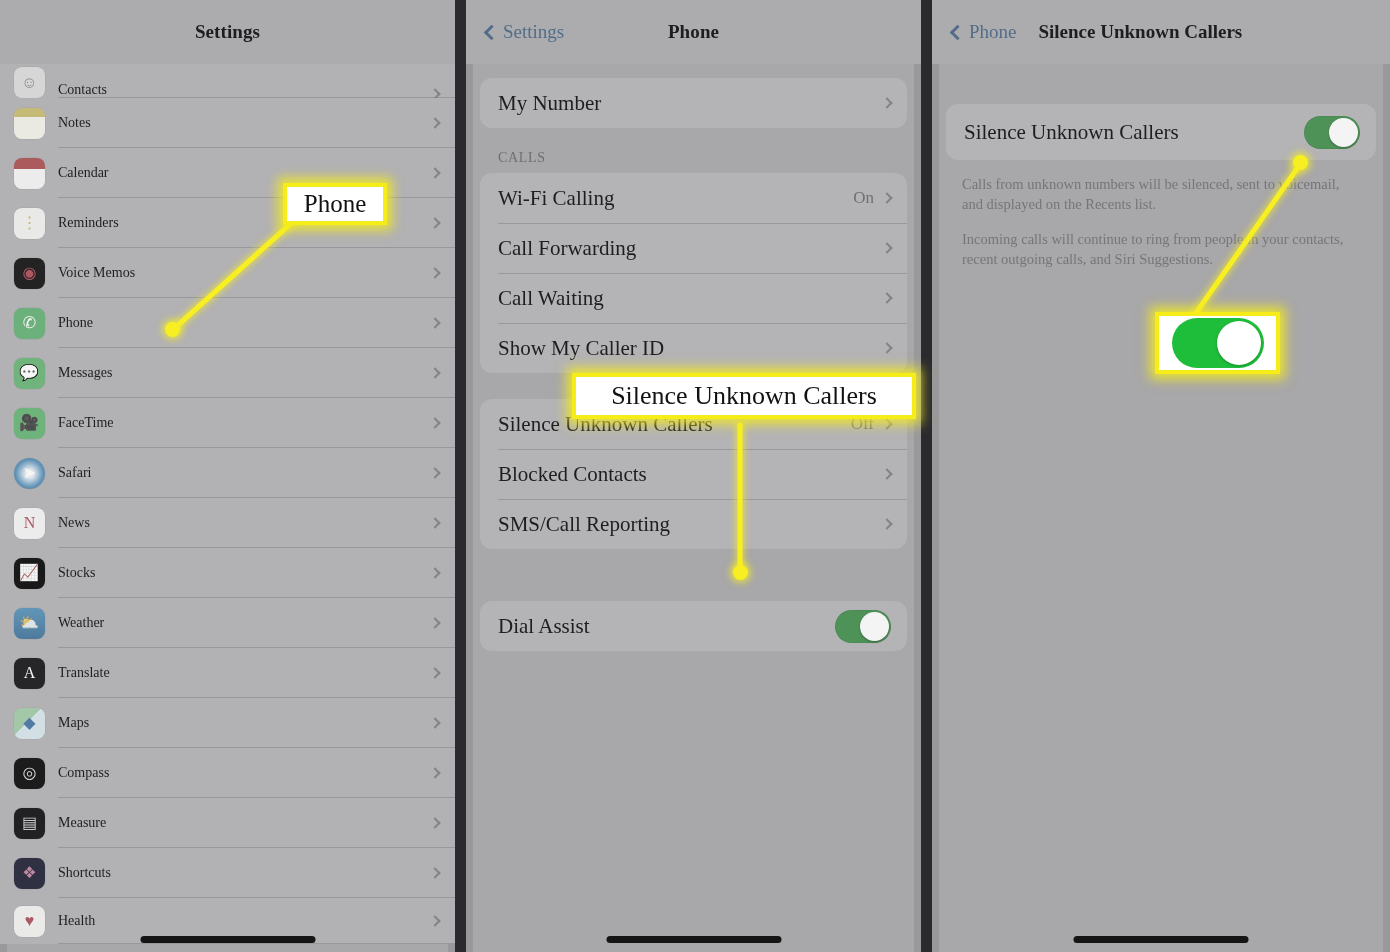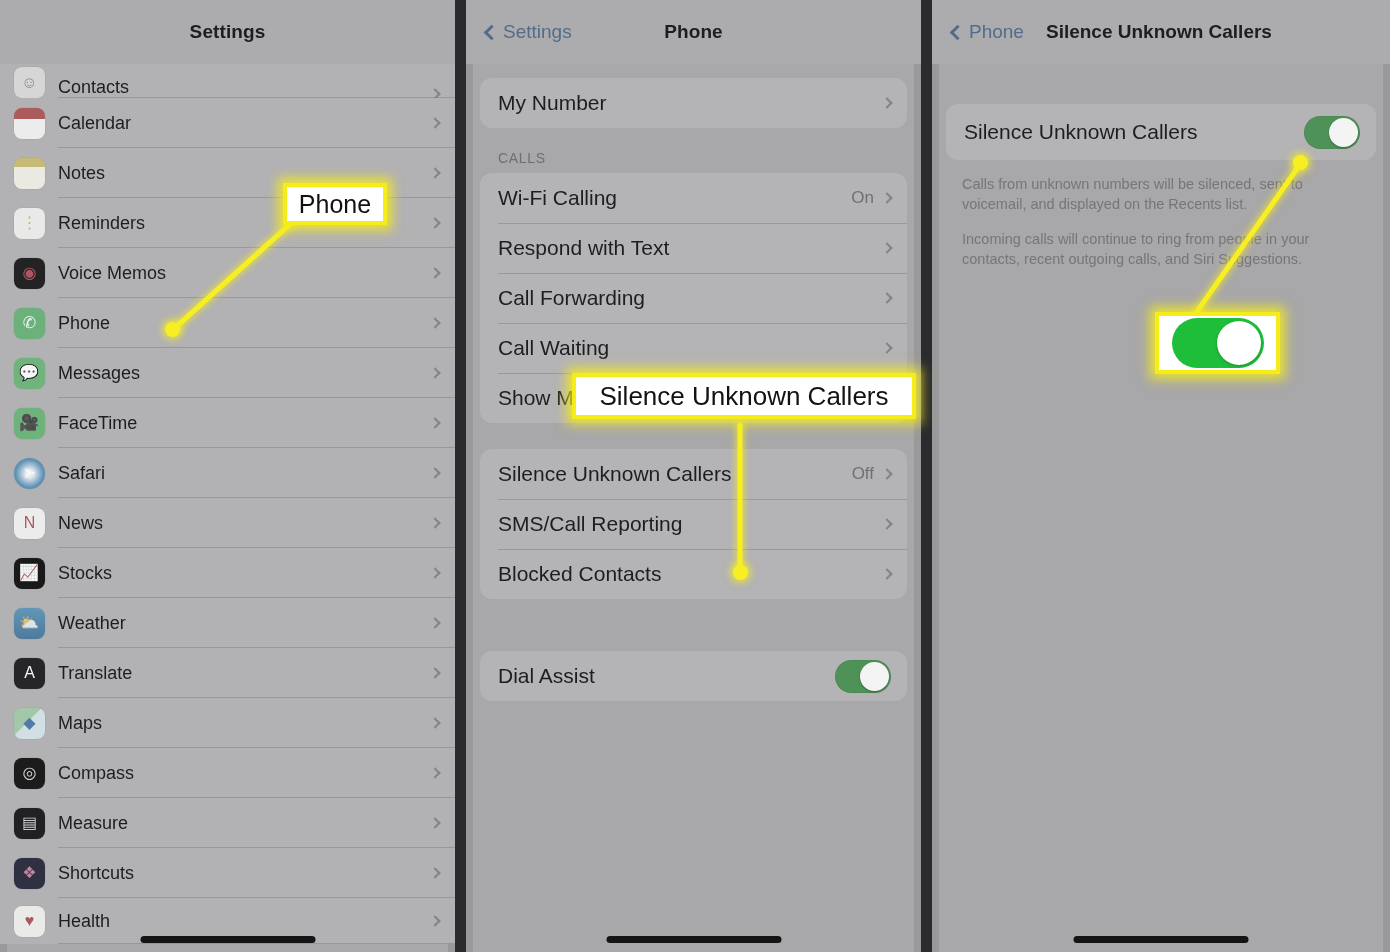--- a/index.html
+++ b/index.html
@@ -7,20 +7,21 @@
     width: 1390px; height: 952px;
     background: #ffffff;
     font-family: "Liberation Sans", sans-serif;
     overflow: hidden;
   }
   .stage {
     position: relative;
     width: 1390px; height: 749px;
     display: flex;
     background: #ffffff;
+    font-family: Liberation Serif, serif;
   }
 
   
   .panel {
     position: relative;
     height: 952px;
     background: #abaaae;
     overflow: hidden;
     filter: saturate(0.55) contrast(0.93);
   }
@@ -114,21 +115,21 @@
   .srow::after {
     content: ""; position: absolute; left: 58px; right: 0; bottom: 0;
     height: 1px; background: rgba(125,125,131,.5);
   }
   .app-icon {
     width: 31px; height: 31px; border-radius: 8px;
     flex: none; margin-right: 13px;
     position: relative; overflow: hidden;
     box-shadow: 0 0 0 .5px rgba(0,0,0,.07);
   }
-  .srow .row-label { font-size: 18px; }
+  .srow .row-label { font-size: 14px; }
 
   
   .sec-hdr {
     font-size: 14px; color: #6e6e74;
     letter-spacing: .7px;
     padding: 22px 0 7px 32px;
   }
   .gap { height: 26px; }
   .gap-sm { height: 14px; }
   .gap-lg { height: 40px; }
@@ -224,28 +225,28 @@
 
     <div class="scroll">
       <div id="settings-list">
           <div class="srow" style="height: 34px; align-items: flex-end;">
             <span class="app-icon" style="background:#dcdcdc;display:flex;align-items:center;justify-content:center;font-size:16px;line-height:1;color:#8a8a8a;">☺</span>
             <span class="row-label">Contacts</span>
             <span class="row-spacer"></span>
             <span class="chev"></span>
           </div>
           <div class="srow">
+            <span class="app-icon" style="background:linear-gradient(#d8c23a 0 30%,#f3f1e4 30% 100%);display:flex;align-items:center;justify-content:center;font-size:16px;line-height:1;color:#555;"></span>
+            <span class="row-label">Notes</span>
+            <span class="row-spacer"></span>
+            <span class="chev"></span>
+          </div>
+          <div class="srow">
             <span class="app-icon" style="background:linear-gradient(#e8494a 0 34%,#f4f4f4 34% 100%);display:flex;align-items:center;justify-content:center;font-size:16px;line-height:1;color:#555;"></span>
             <span class="row-label">Calendar</span>
-            <span class="row-spacer"></span>
-            <span class="chev"></span>
-          </div>
-          <div class="srow">
-            <span class="app-icon" style="background:linear-gradient(#d8c23a 0 30%,#f3f1e4 30% 100%);display:flex;align-items:center;justify-content:center;font-size:16px;line-height:1;color:#555;"></span>
-            <span class="row-label">Notes</span>
             <span class="row-spacer"></span>
             <span class="chev"></span>
           </div>
           <div class="srow">
             <span class="app-icon" style="background:#f1f1ef;display:flex;align-items:center;justify-content:center;font-size:16px;line-height:1;color:#d8b838;">⋮</span>
             <span class="row-label">Reminders</span>
             <span class="row-spacer"></span>
             <span class="chev"></span>
           </div>
           <div class="srow">
@@ -366,25 +367,20 @@
       <div class="sec-hdr">CALLS</div>
 
       <div class="card" id="calls-card">
           <div class="row">
             <span class="row-label">Wi-Fi Calling</span>
             <span class="row-spacer"></span>
             <span class="row-value">On</span>
             <span class="chev"></span>
           </div>
           <div class="row">
-            <span class="row-label">Respond with Text</span>
-            <span class="row-spacer"></span>
-            <span class="chev"></span>
-          </div>
-          <div class="row">
             <span class="row-label">Call Forwarding</span>
             <span class="row-spacer"></span>
             <span class="chev"></span>
           </div>
           <div class="row">
             <span class="row-label">Call Waiting</span>
             <span class="row-spacer"></span>
             <span class="chev"></span>
           </div>
           <div class="row">
@@ -397,26 +393,26 @@
       <div class="gap"></div>
 
       <div class="card" id="blocking-card">
           <div class="row">
             <span class="row-label">Silence Unknown Callers</span>
             <span class="row-spacer"></span>
             <span class="row-value">Off</span>
             <span class="chev"></span>
           </div>
           <div class="row">
+            <span class="row-label">Blocked Contacts</span>
+            <span class="row-spacer"></span>
+            <span class="chev"></span>
+          </div>
+          <div class="row">
             <span class="row-label">SMS/Call Reporting</span>
-            <span class="row-spacer"></span>
-            <span class="chev"></span>
-          </div>
-          <div class="row">
-            <span class="row-label">Blocked Contacts</span>
             <span class="row-spacer"></span>
             <span class="chev"></span>
           </div>
         </div>
 
       <div class="gap"></div>
 
 
       <div class="gap"></div>
 

